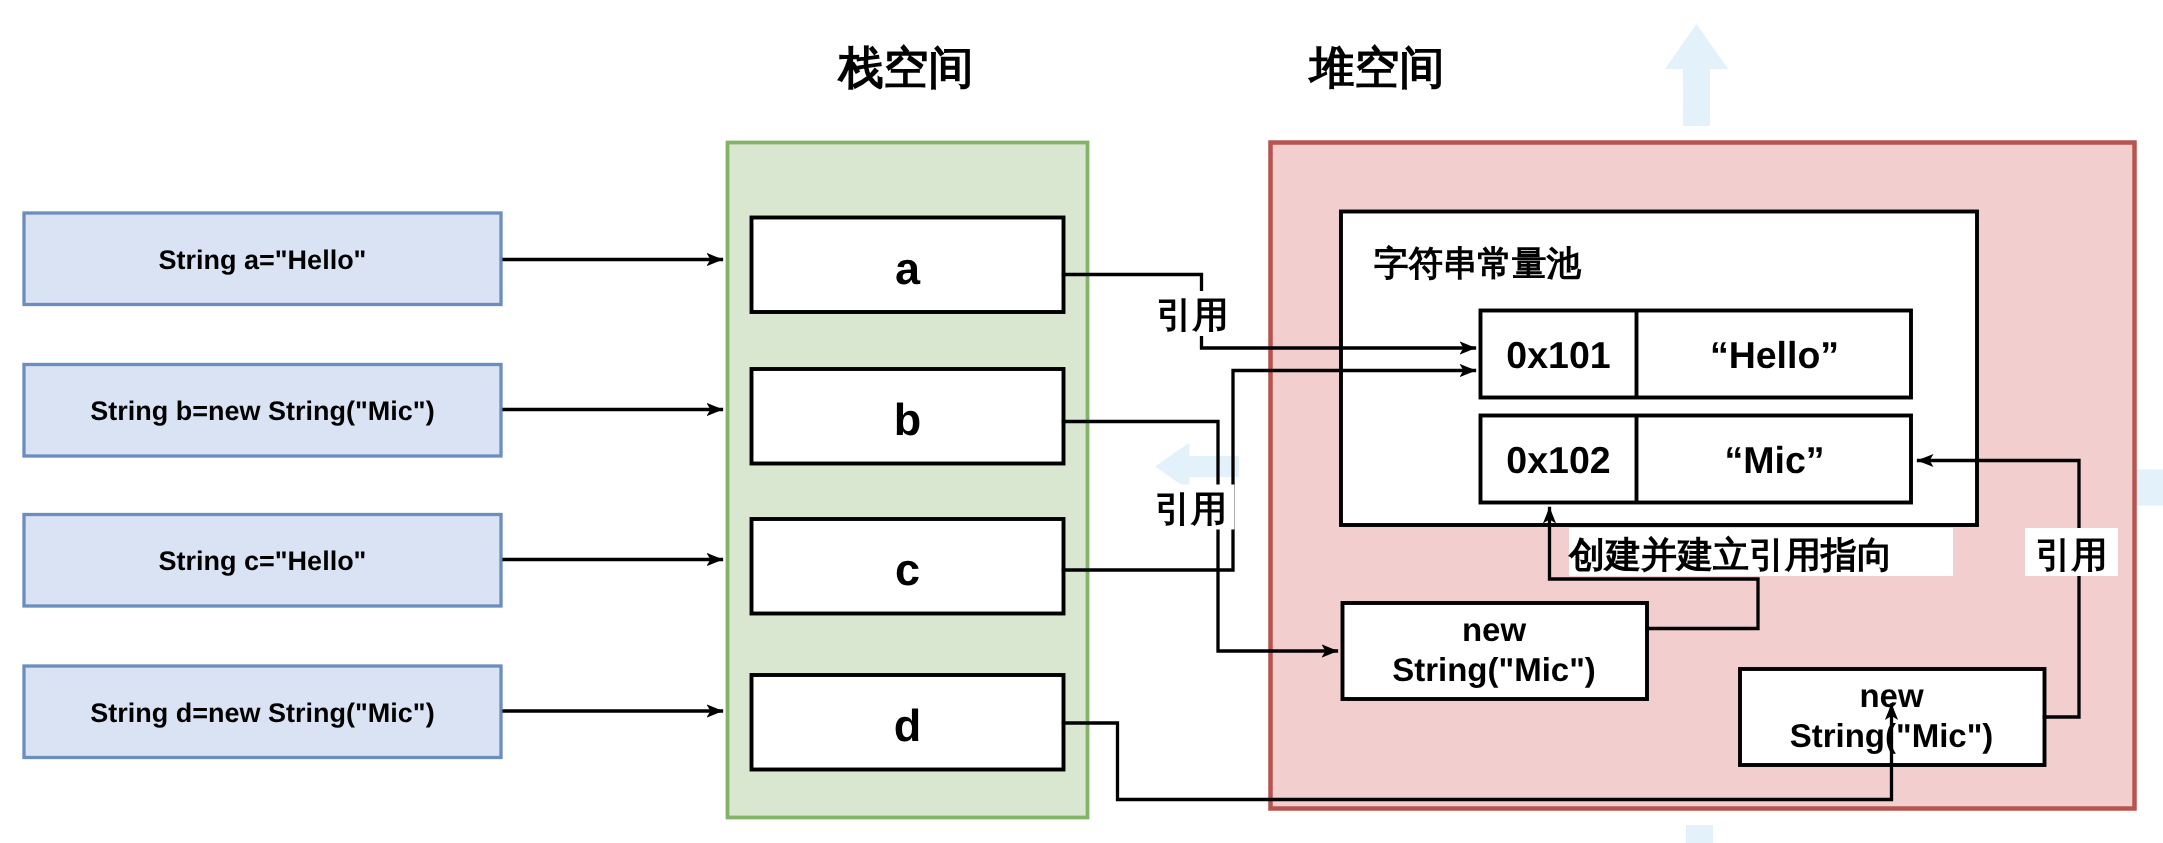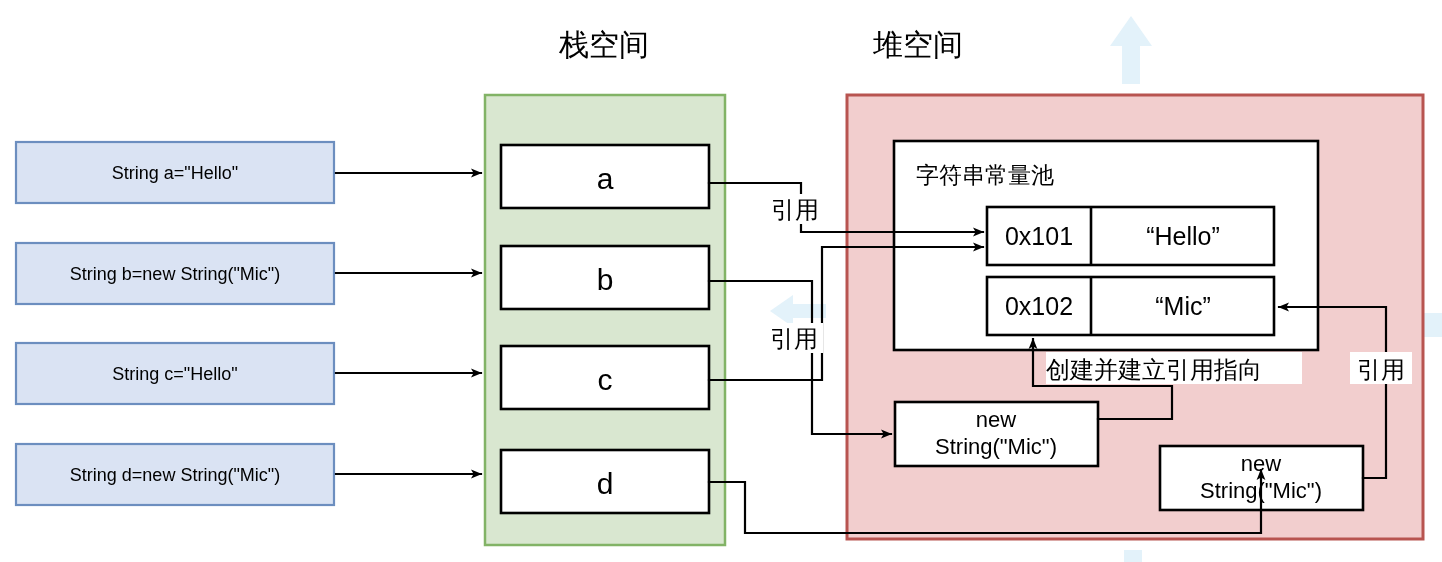--- a/index.html
+++ b/index.html
@@ -10,20 +10,21 @@
   body {
     width: 1442px;
     height: 562px;
     overflow: hidden;
     font-family: "Liberation Sans", "DejaVu Sans", sans-serif;
   }
   #diagram-root {
     position: relative;
     width: 1442px;
     height: 562px;
+    font-weight: bold;
   }
   svg#diagram {
     display: block;
     width: 1442px;
     height: 562px;
   }
   .region-title {
     font-size: 30px;
     fill: #000000;
     font-family: "Liberation Sans", "DejaVu Sans", sans-serif;

